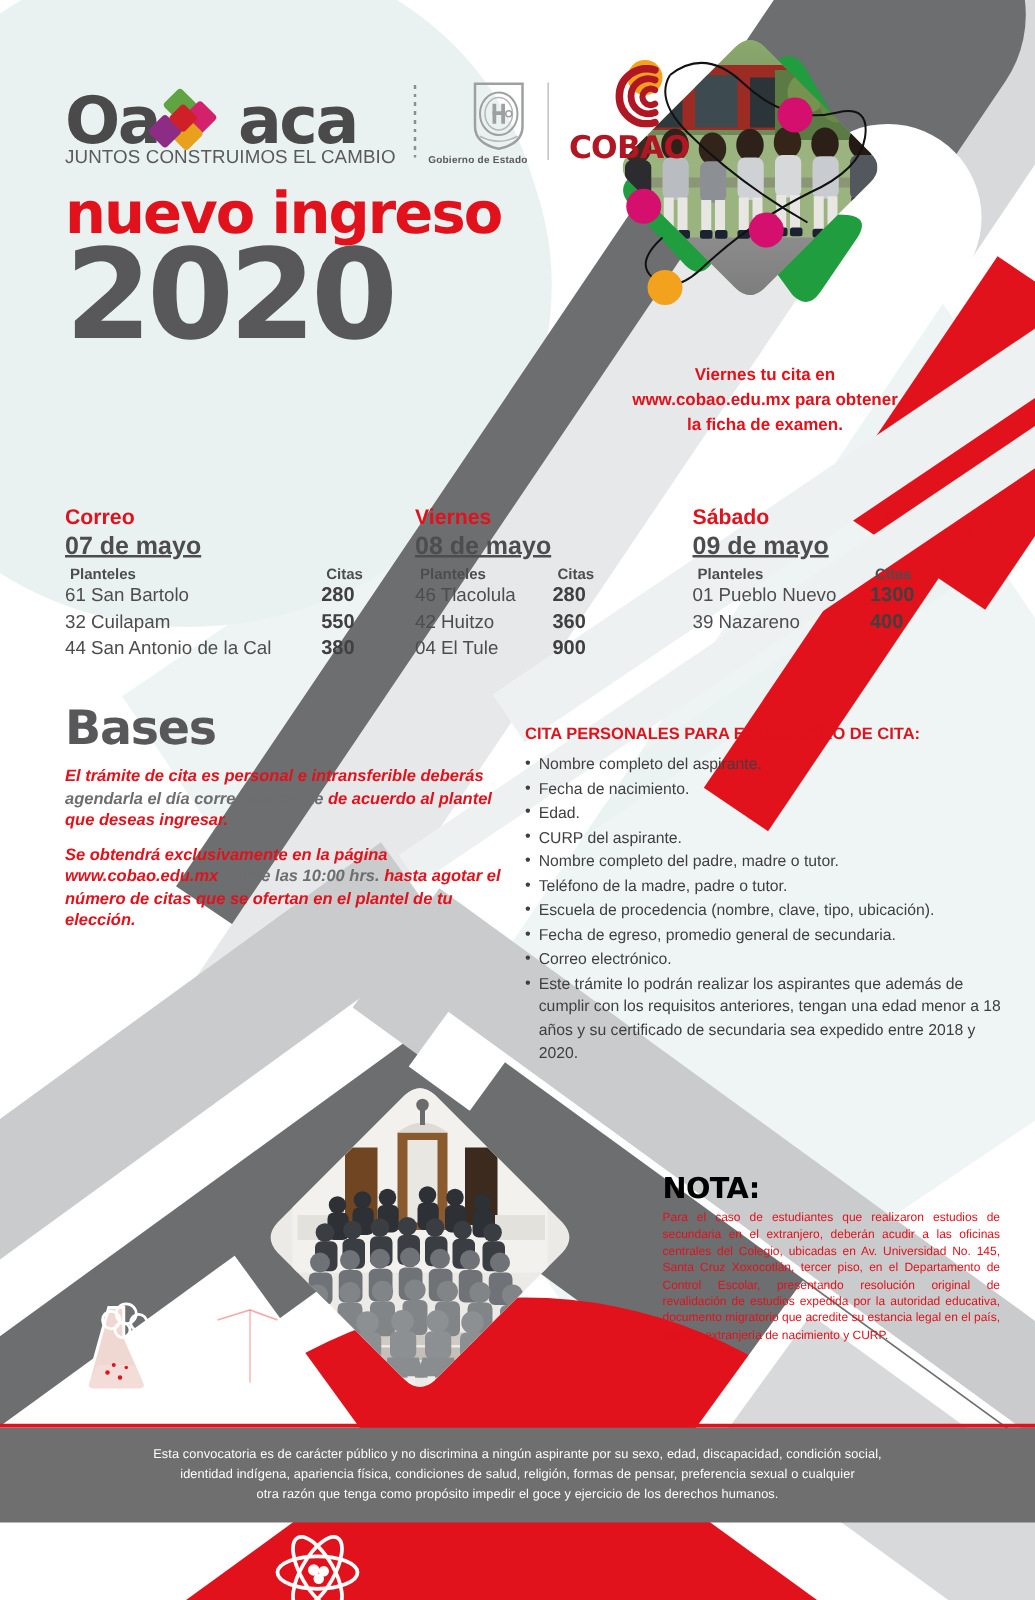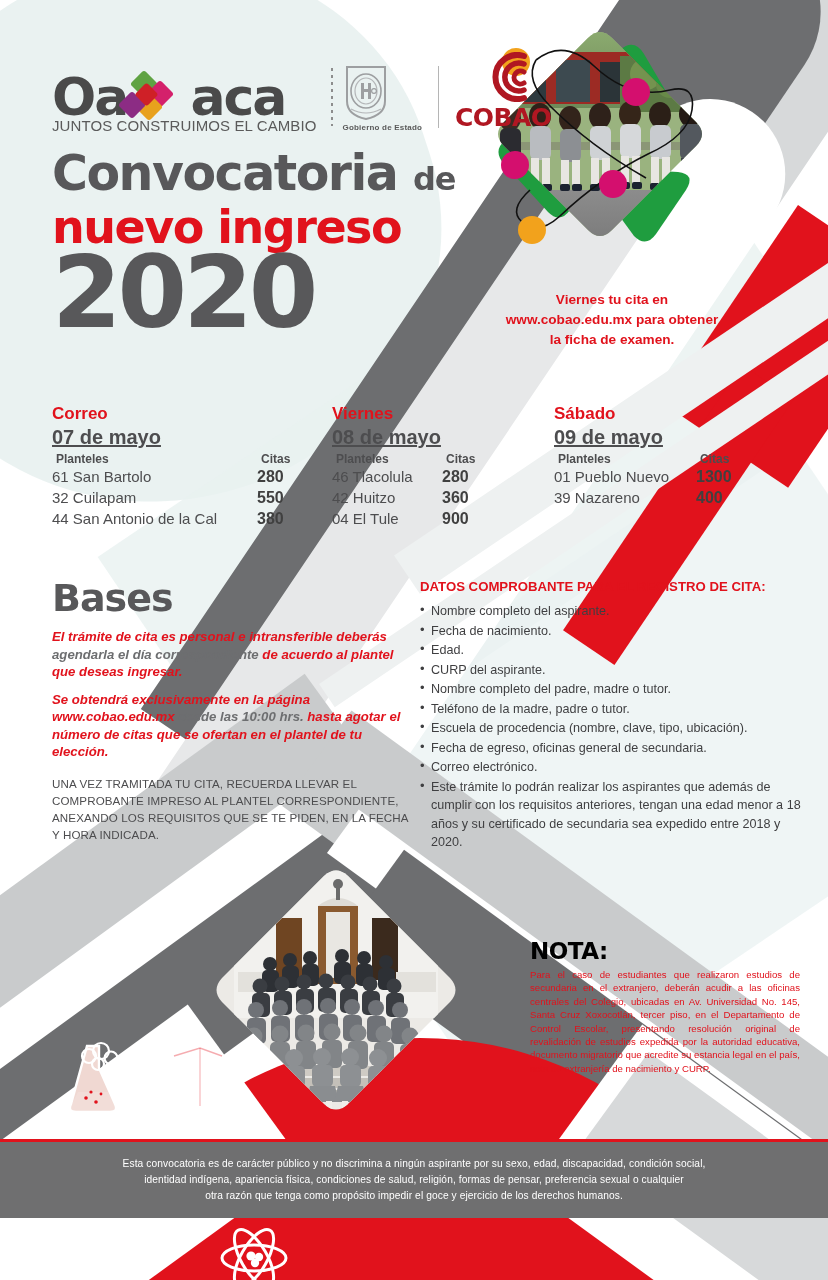--- a/index.html
+++ b/index.html
@@ -157,21 +157,21 @@
   .d3{background:#e8a11d;left:23px;top:22px;}
   .d4{background:#8c2c84;left:6px;top:20px;}
   .d5{background:#cf2027;left:22px;top:11px;width:17px;height:17px;}
   .oax-tag{
     font-size:15px;font-weight:400;color:#5a5a5a;letter-spacing:.1px;margin-top:-4px;
   }
   .logo-sep{
     width:2px;height:58px;margin:0 10px 8px 14px;
     background:repeating-linear-gradient(to bottom,#8d8d8d 0 3px,transparent 3px 7px);
   }
-  .gob{display:flex;flex-direction:column;align-items:flex-start;padding-bottom:2px;}
+  .gob{display:flex;flex-direction:column;align-items:flex-end;padding-bottom:2px;}
   .gob-shield{width:46px;height:56px;}
   .gob-tag{font-size:8px;color:#5a5a5a;font-weight:700;margin-top:2px;letter-spacing:.2px;}
   .vrule{width:1px;height:62px;background:#b5b5b5;margin:0 16px 6px 16px;}
   .cobao{display:flex;flex-direction:column;align-items:center;padding-bottom:2px;}
   .cobao-mark{width:58px;height:50px;}
   .cobao-word{
     font-size:25px;font-weight:700;color:#b01722;letter-spacing:-.6px;
     font-family:"DejaVu Sans", sans-serif;margin-top:1px;
   }
 
@@ -210,21 +210,21 @@
   .date{font-size:20px;font-weight:700;color:#4d4d4f;line-height:24px;margin-top:1px;text-decoration:underline;}
   .thead{display:flex;font-size:12px;font-weight:700;color:#4d4d4f;margin-top:3px;}
   .trow{display:flex;font-size:15px;line-height:21px;color:#4d4d4f;}
   .trow .num{color:#404040;font-weight:700;font-size:16px;}
   .c0 .nm{width:205px;} .c0 .ct{width:60px;text-align:left;}
   .c1 .nm{width:110px;} .c1 .ct{width:60px;text-align:left;}
   .c2 .nm{width:142px;} .c2 .ct{width:70px;text-align:left;}
   .thead .nm{padding-left:4px;}
 
   
-  .bases{position:absolute;left:52px;top:578px;width:360px;z-index:5;}
+  .bases{position:absolute;left:52px;top:562px;width:360px;z-index:5;}
   .bases-h{
     font-size:38px;font-weight:700;color:#58585a;line-height:40px;letter-spacing:-1px;
     font-family:"DejaVu Sans", sans-serif;
   }
   .p-red{
     font-size:13.2px;font-weight:700;font-style:italic;color:#e1121c;line-height:17.5px;
     margin-top:10px;
   }
   .p-red .grey{color:#6d6e70;}
   .p-caps{
@@ -336,22 +336,20 @@
       <svg class="cobao-mark" viewBox="0 0 58 50">
         <path d="M50 4 A22 22 0 1 0 50 46" fill="none" stroke="#b01722" stroke-width="6" stroke-linecap="round"></path>
         <path d="M50 12 A14 14 0 1 0 50 38" fill="none" stroke="#b01722" stroke-width="5.5" stroke-linecap="round"></path>
         <path d="M50 20 A6.5 6.5 0 1 0 50 31" fill="none" stroke="#b01722" stroke-width="5" stroke-linecap="round"></path>
       </svg>
       <div class="cobao-word">COBAO</div>
     </div>
   </div>
 
   <div class="title">
-    <div class="t1"><span>Convocatoria</span>
-      <span class="small">de</span></div>
     <div class="t2">nuevo ingreso</div>
     <div class="t3">2020</div>
   </div>
 
   <div class="hero">
     <svg viewBox="0 0 260 255" width="260" height="255">
       <defs>
         <clipPath id="diamondClip">
           <path d="M118 16 q12 -12 24 0 l84 84 q12 12 0 24 l-84 84 q-12 12 -24 0 l-84 -84 q-12 -12 0 -24 Z"></path>
         </clipPath>
@@ -528,34 +526,33 @@
         <span class="nm">39 Nazareno</span>
         <span class="ct num">400</span>
       </div>
     </div>
   </div>
 
   <div class="bases">
     <div class="bases-h">Bases</div>
     <div class="p-red"><span>El trámite de cita es personal e intransferible deberás </span><span class="grey">agendarla el día correspondiente </span><span>de acuerdo al plantel que deseas ingresar.</span></div>
     <div class="p-red"><span>Se obtendrá exclusivamente en la página www.cobao.edu.mx </span><span class="grey">desde las 10:00 hrs. </span><span>hasta agotar el número de citas que se ofertan en el plantel de tu elección.</span></div>
-    <div class="p-caps">UNA VEZ TRAMITADA TU CITA, RECUERDA LLEVAR EL COMPROBANTE IMPRESO AL PLANTEL CORRESPONDIENTE, ANEXANDO LOS REQUISITOS QUE SE TE PIDEN, EN LA FECHA Y HORA INDICADA.</div>
   </div>
 
   <div class="datos">
-    <div class="datos-h">DATOS COMPROBANTE PARA EL REGISTRO DE CITA:</div>
+    <div class="datos-h">CITA PERSONALES PARA EL REGISTRO DE CITA:</div>
     <ul>
       <li>Nombre completo del aspirante.</li>
       <li>Fecha de nacimiento.</li>
       <li>Edad.</li>
       <li>CURP del aspirante.</li>
       <li>Nombre completo del padre, madre o tutor.</li>
       <li>Teléfono de la madre, padre o tutor.</li>
       <li>Escuela de procedencia (nombre, clave, tipo, ubicación).</li>
-      <li>Fecha de egreso, oficinas general de secundaria.</li>
+      <li>Fecha de egreso, promedio general de secundaria.</li>
       <li>Correo electrónico.</li>
       <li>Este trámite lo podrán realizar los aspirantes que además de cumplir con los requisitos anteriores, tengan una edad menor a 18 años y su certificado de secundaria sea expedido entre 2018 y 2020.</li>
     </ul>
   </div>
 
   <div class="group-photo">
     <svg viewBox="0 0 244 244" width="244" height="244">
       <defs>
         <clipPath id="dClip2">
           <path d="M110 8 q12 -11 24 0 l102 102 q11 12 0 24 l-102 102 q-12 11 -24 0 l-102 -102 q-11 -12 0 -24 Z"></path>

